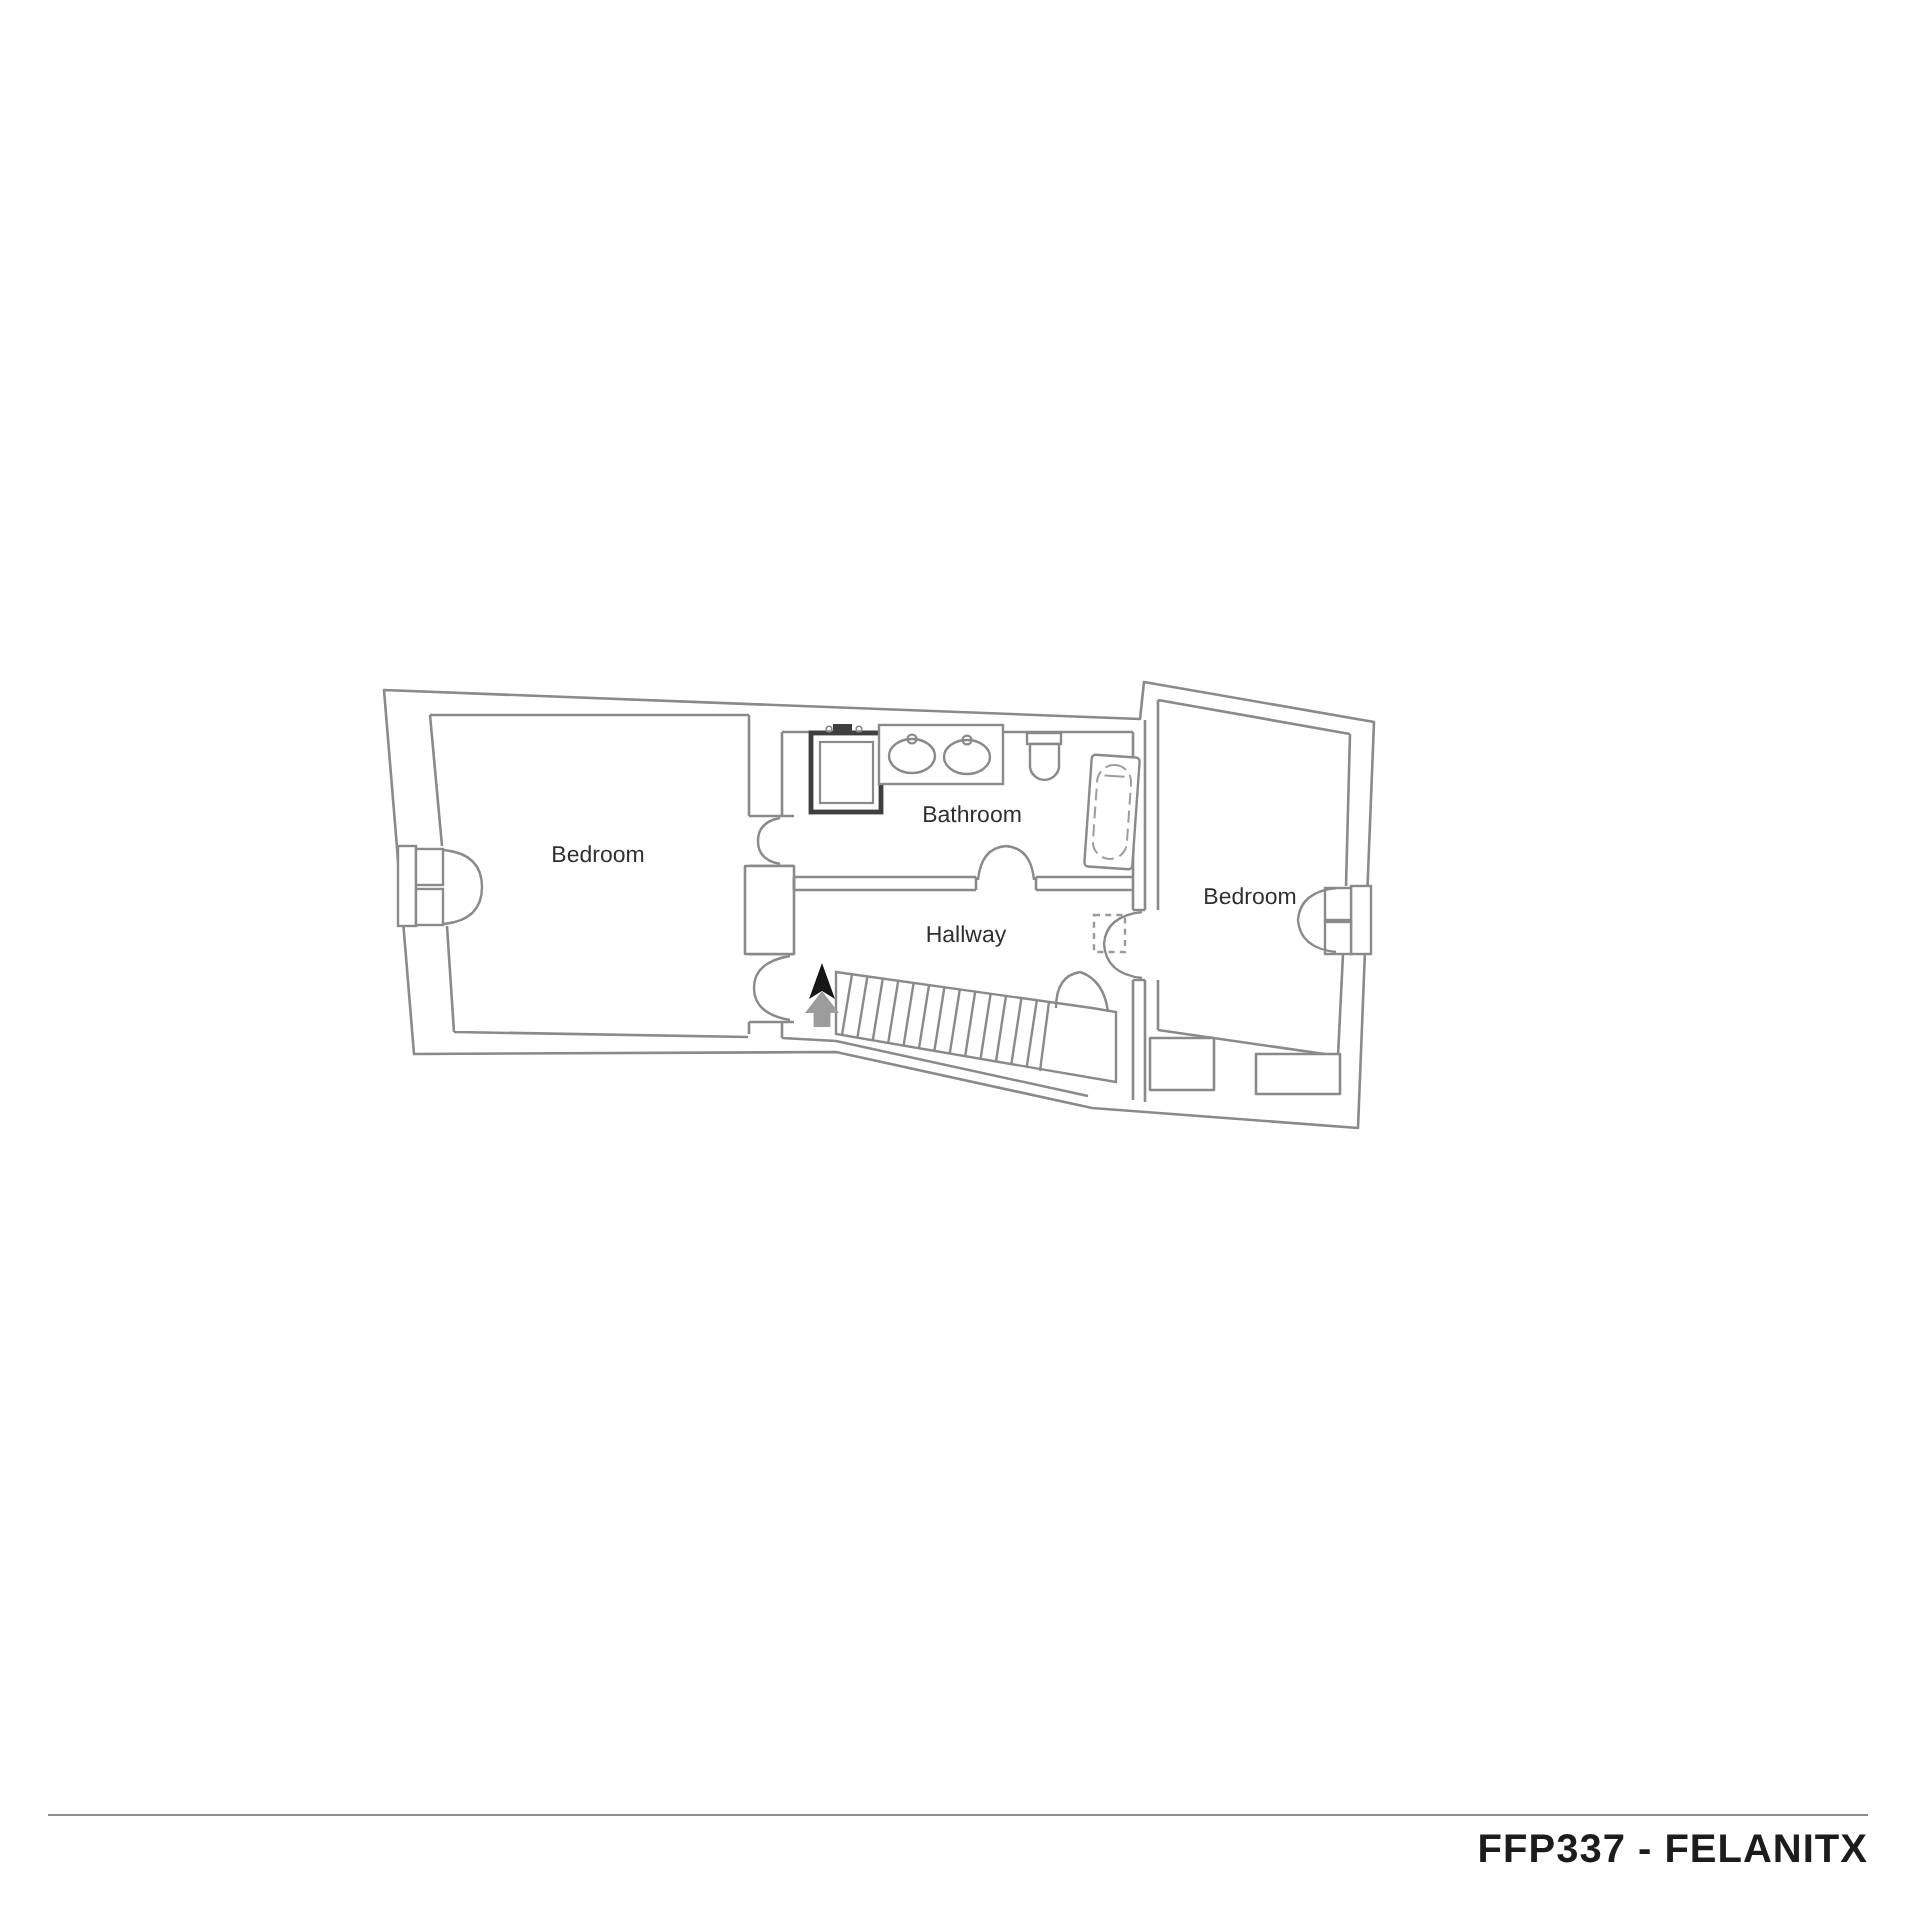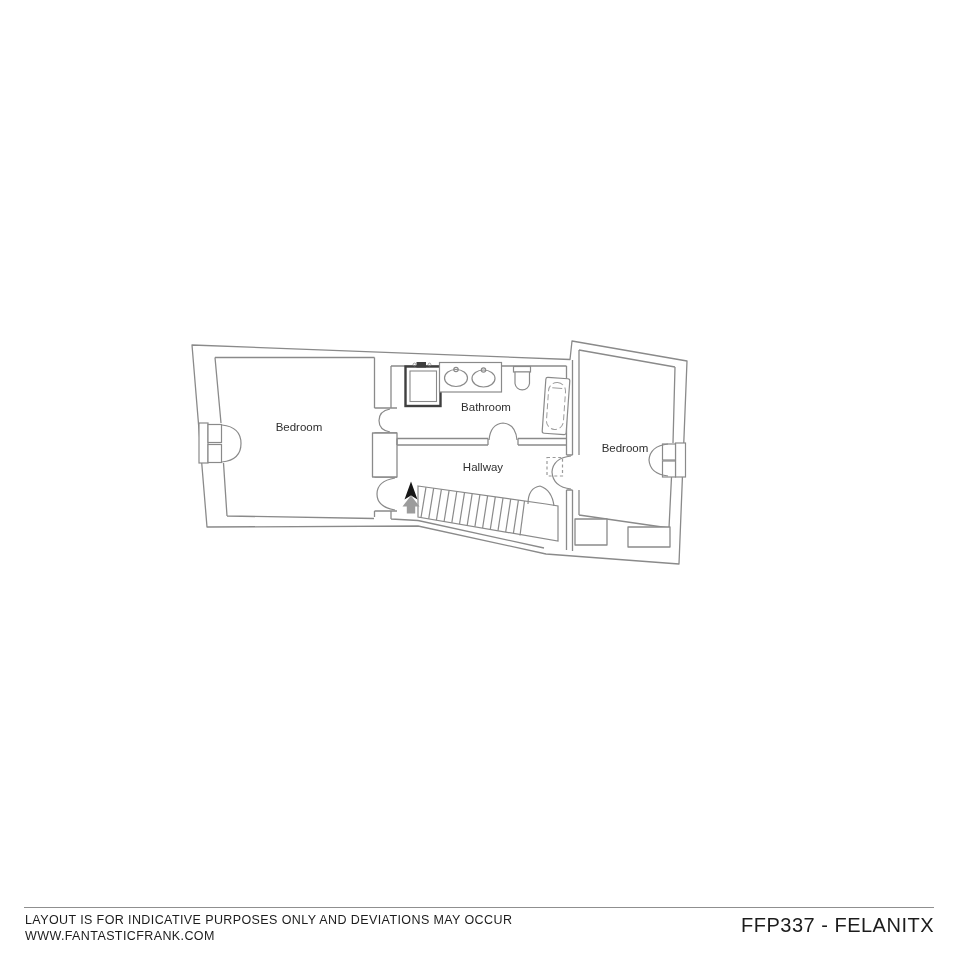--- a/index.html
+++ b/index.html
@@ -42,21 +42,21 @@
     line-height: 16px;
     letter-spacing: 0.4px;
     color: #1c1c1c;
     white-space: nowrap;
   }
   .footer-right {
     position: absolute;
     right: 26px;
     top: 914px;
     font-size: 20px;
-    font-weight: normal;
+    font-weight: bold;
     letter-spacing: 0.5px;
     color: #1c1c1c;
     white-space: nowrap;
   }
 </style>
 </head>
 <body>
 
 <div class="canvas">
 
@@ -201,18 +201,14 @@
     <polygon points="411,481.5 404.5,499.5 411,495.5 417.5,499.5" fill="#161616"></polygon>
     <polygon points="411,495.5 402.5,506.5 406.8,506.5 406.8,513.5 415.2,513.5 415.2,506.5 419.5,506.5" fill="#9c9c9c"></polygon>
 
     <text x="299" y="431" text-anchor="middle">Bedroom</text>
     <text x="486" y="411" text-anchor="middle">Bathroom</text>
     <text x="483" y="471" text-anchor="middle">Hallway</text>
     <text x="625" y="452" text-anchor="middle">Bedroom</text>
   </svg>
 
   <div class="footer-rule"></div>
-  <div class="footer-left">
-    <div>LAYOUT IS FOR INDICATIVE PURPOSES ONLY AND DEVIATIONS MAY OCCUR</div>
-    <div>WWW.FANTASTICFRANK.COM</div>
-  </div>
   <div class="footer-right">FFP337 - FELANITX</div>
 </div>
 
 </body></html>

